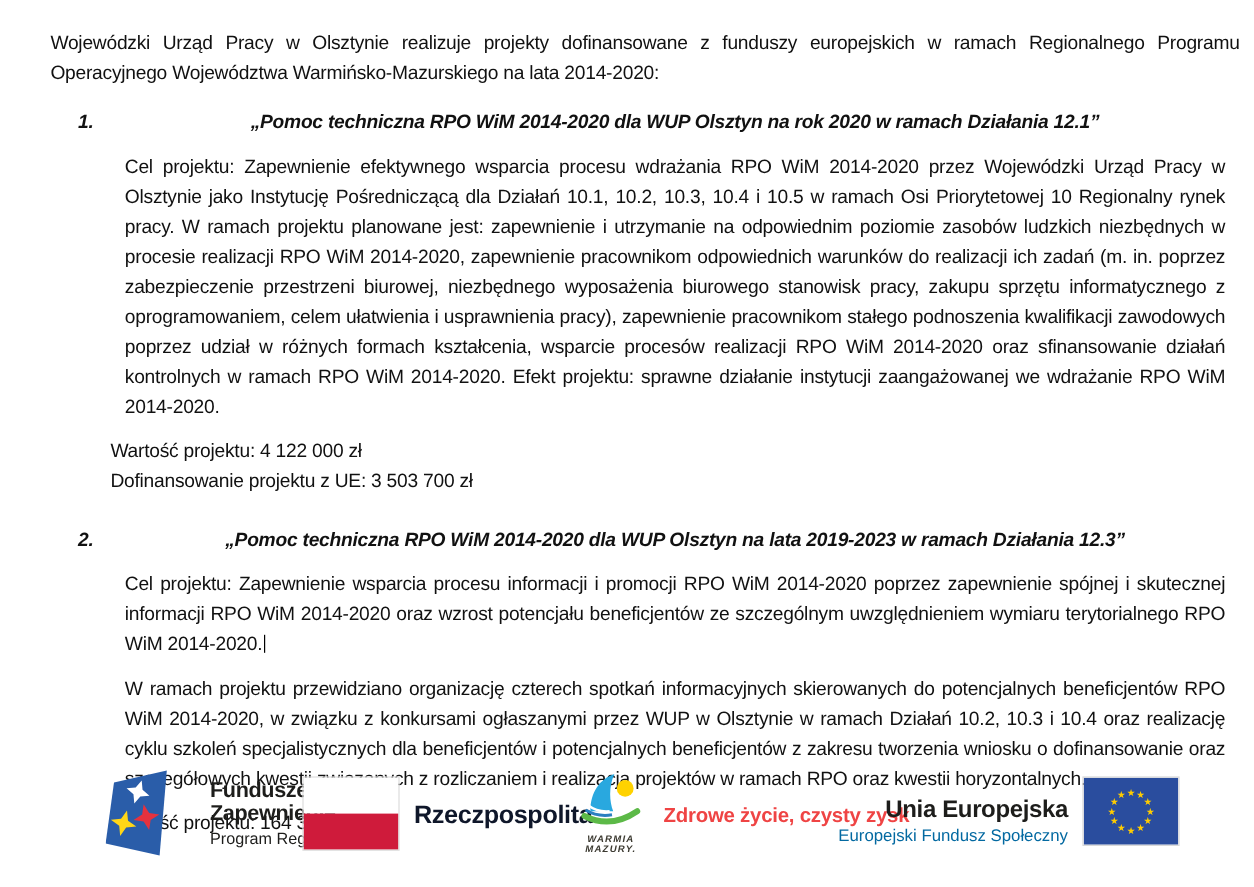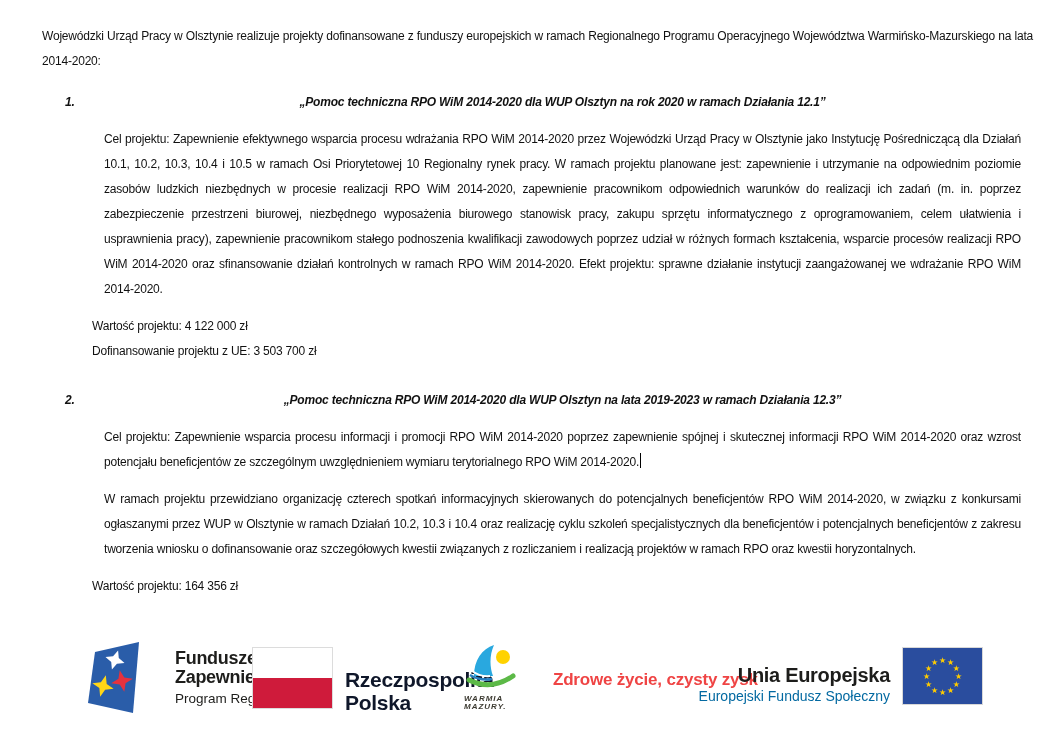--- a/index.html
+++ b/index.html
@@ -2,42 +2,42 @@
 <html lang="pl"><head>
 <meta charset="utf-8">
 <style>
   html,body{margin:0;padding:0;}
   body{
     width:1045px;height:739px;background:#ffffff;
     font-family:"Liberation Sans", sans-serif;
     color:#111;overflow:hidden;position:relative;
   }
   .page{position:relative;width:1045px;height:739px;}
-  .content{padding:24px 12px 0 42px;font-size:12px;line-height:25px;letter-spacing:-0.2px;}
+  .content{padding:24px 12px 0 42px;font-size:16px;line-height:25px;letter-spacing:-0.2px;}
   .intro{text-align:justify;margin:0 0 16px 0;}
   .project{display:flex;margin:0 0 0 23px;}
   .project + .project{margin-top:24px;}
   .project-num{flex:none;width:27px;font-weight:700;font-style:italic;}
   .project-body{flex:1;min-width:0;}
   .project-title{font-weight:700;font-style:italic;margin:0;text-align:center;}
   .project-desc{text-align:justify;margin:12px;}
   .money-line{margin:0;}
   .caret{display:inline-block;width:1px;height:15px;background:#000;vertical-align:-2px;margin-left:1px;}
 
   
   .footer{position:absolute;left:0;top:630px;width:1045px;height:95px;}
   .fe-group{position:absolute;left:88px;top:10px;display:flex;align-items:center;gap:22px;}
   .fe-text{margin-left:13px;}
   .fe-title{font-weight:700;font-size:18px;line-height:19px;color:#1d1d1b;letter-spacing:-0.3px;}
   .fe-sub{font-size:13.5px;color:#1d1d1b;margin-top:4px;}
   .pl-flag{position:absolute;left:253px;top:18px;width:79px;height:60px;outline:1px solid #dcdcdc;}
   .pl-flag .white{height:50%;background:#ffffff;}
   .pl-flag .red{height:50%;background:#cf1b3b;}
   .pl-text{position:absolute;left:345px;top:22px;font-weight:700;font-size:21px;line-height:23px;color:#0f172a;letter-spacing:-0.3px;margin-top:16px;}
-  .wm-group{position:absolute;left:464px;top:14px;width:58px;}
+  .wm-group{position:absolute;left:480px;top:14px;width:58px;text-align:center;}
   .wm-brand{font-size:8px;line-height:8px;font-weight:700;font-style:italic;color:#3c3a31;letter-spacing:1px;margin-top:1px;}
   .wm-slogan{position:absolute;left:553px;top:40px;font-weight:700;font-size:17px;color:#ef4444;letter-spacing:-0.2px;}
   .eu-text{position:absolute;left:690px;top:34px;width:200px;text-align:right;}
   .eu-title{font-weight:700;font-size:20px;line-height:22px;color:#1d1d1b;letter-spacing:-0.3px;}
   .eu-sub{font-size:14px;color:#0369a1;margin-top:2px;}
   .eu-flag{position:absolute;left:903px;top:18px;outline:1px solid #d8d8d8;}
 </style>
 </head>
 <body>
 
@@ -85,21 +85,20 @@
         <div class="fe-sub">Program Regionalny</div>
       </div>
     </div>
 
     <div class="pl-flag">
       <div class="white"></div>
       <div class="red"></div>
     </div>
     <div class="pl-text">
       <div>Rzeczpospolita</div>
-      <div>Polska</div>
     </div>
 
     <div class="wm-group">
       <svg width="54" height="46" viewBox="0 0 54 46">
         <path d="M10,32 C10,16 18,5 30,1 C25,12 26,24 29,32 Z" fill="#29a8df"></path>
         <circle cx="39" cy="13" r="7" fill="#ffd200"></circle>
         <path d="M8,27 q8,6 18,5" stroke="#ffffff" stroke-width="2" fill="none"></path>
         <path d="M6,31 q10,6 22,4" stroke="#2a7fc0" stroke-width="2.5" fill="none"></path>
         <path d="M5,36 q22,11 44,-4" stroke="#5cb947" stroke-width="5" fill="none" stroke-linecap="round"></path>
       </svg>

